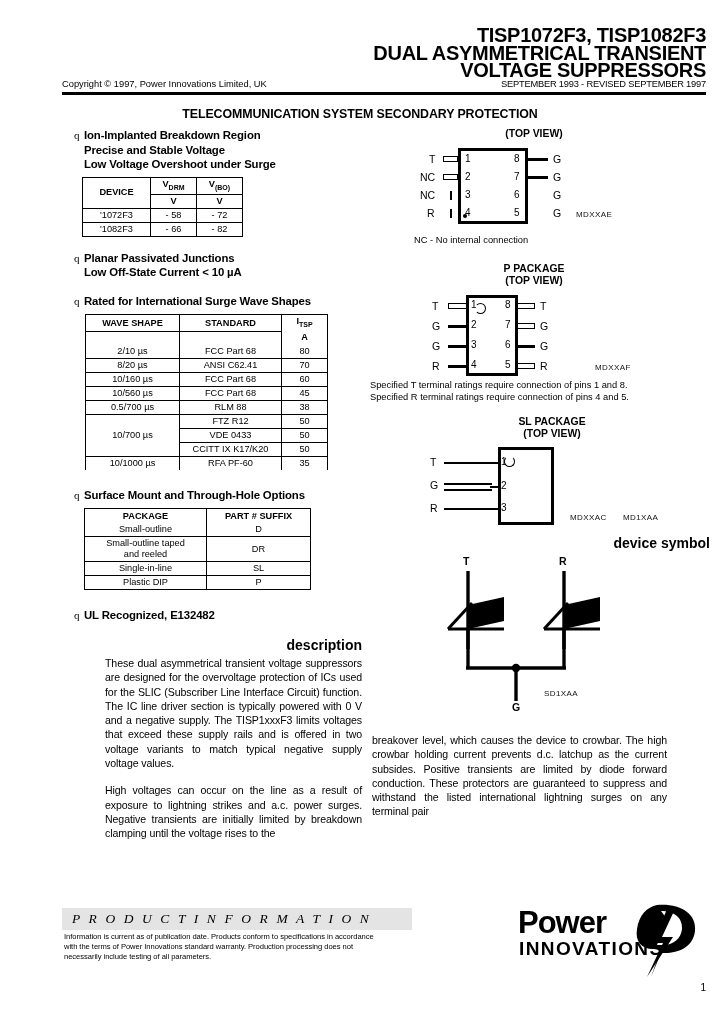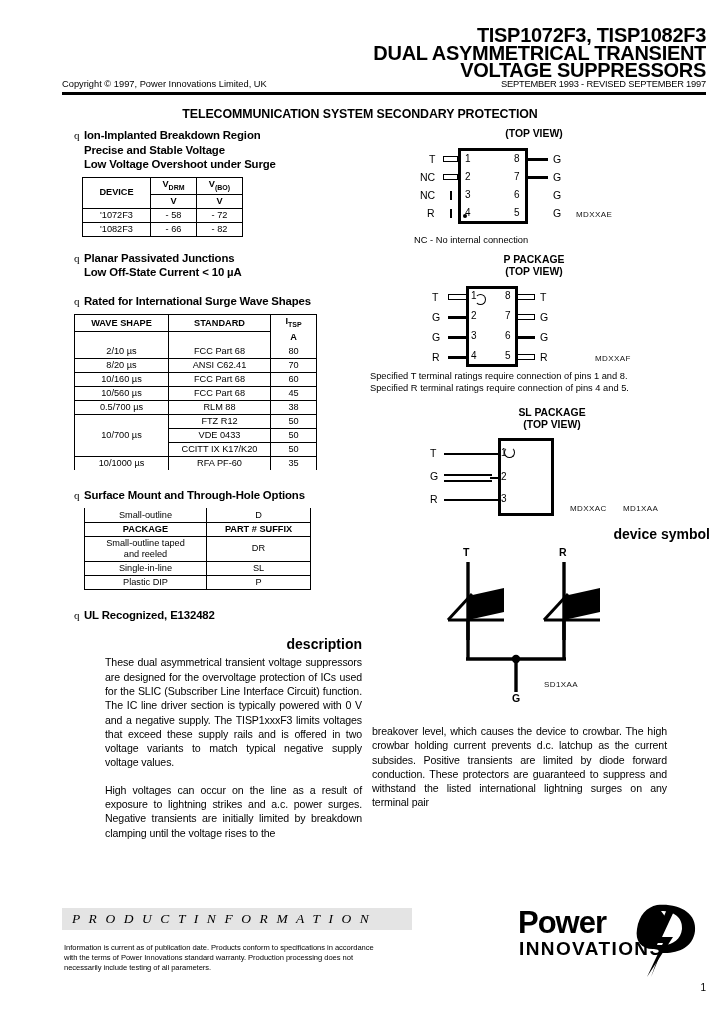--- a/index.html
+++ b/index.html
@@ -71,21 +71,21 @@
   }
   table.dtab th { font-weight: bold; }
   .nb-bottom td { border-bottom: none; }
 
   #voltage-table { margin: 5px 0 0 20px; }
   #voltage-table td, #voltage-table th { height: 13px; }
   #voltage-table .devcol { width: 68px; }
   #voltage-table .vcol { width: 46px; }
   sub { font-size: 7px; }
 
-  #wave-table { margin: 6px 0 0 12px; padding-left: 38px; }
+  #wave-table { margin: 6px 0 0 23px; padding-left: 38px; }
   #wave-table th, #wave-table td { height: 13.5px; }
   #wave-table .c1 { width: 94px; }
   #wave-table .c2 { width: 102px; }
   #wave-table .c3 { width: 46px; }
 
   #package-table { margin: 6px 0 0 22px; }
   #package-table th, #package-table td { height: 14px; }
   #package-table .p1 { width: 122px; }
   #package-table .p2 { width: 104px; }
   .two-line td { height: 26px; line-height: 11.5px; }
@@ -142,21 +142,21 @@
     background: #e4e4e4;
     font-family: "Liberation Serif", serif;
     font-style: italic;
     font-size: 13.5px;
     letter-spacing: 2.6px;
     padding: 3px 8px 3px 10px;
     font-weight: normal;
   }
   .fineprint {
     font-size: 7.6px; line-height: 9.8px;
-    margin-top: 13px; padding-left: 2px;
+    margin-top: 2px; padding-left: 2px;
     letter-spacing: -0.05px;
   }
   .logo { position: absolute; right: 22px; top: 905px; width: 180px; height: 75px; }
   .logo-power {
     position: absolute; left: 0; top: 0;
     font-size: 31px; font-weight: bold; letter-spacing: -1px;
   }
   .logo-innov {
     position: absolute; left: 1px; top: 33px;
     font-size: 19px; font-weight: bold; letter-spacing: 1.4px;
@@ -289,26 +289,26 @@
     <div class="bullet-row" style="margin-top:18px">
       <div class="bullet-q">q</div>
       <div class="bullet-text">
         <div>Surface Mount and Through-Hole Options</div>
       </div>
     </div>
 
     <table class="dtab" id="package-table">
       <tbody>
           <tr>
+        <th class="p1" style="border-bottom:none">PACKAGE</th>
+        <th class="p2" style="border-bottom:none">PART # SUFFIX</th>
+      </tr>
+      <tr>
         <td style="border-top:none">Small-outline</td>
         <td style="border-top:none">D</td>
-      </tr>
-      <tr>
-        <th class="p1" style="border-bottom:none">PACKAGE</th>
-        <th class="p2" style="border-bottom:none">PART # SUFFIX</th>
       </tr>
       <tr class="two-line">
         <td>
           <span>Small-outline taped</span><br>
           <span>and reeled</span>
         </td>
         <td>DR</td>
       </tr>
       <tr>
         <td style="border-bottom:none">Single-in-line</td>
@@ -371,21 +371,21 @@
         <div class="pin-num" style="left:144px; top:63px;">5</div>
         <div class="pin-lbl" style="left:183px; top:63px;">G</div>
 
         <div class="dot" style="left:93px; top:70px; width:4px; height:4px;"></div>
         <div class="drawing-code" style="left:206px; top:66px;">MDXXAE</div>
       </div>
 
       <div class="note-small" style="margin-left:44px; margin-top:-4px;">NC - No internal connection</div>
     </div>
 
-    <div style="margin-top:8px">
+    <div style="margin-top:17px">
       <div class="pkg-title" style="margin-left:-12px">P PACKAGE</div>
       <div class="pkg-sub" style="margin-left:-12px">(TOP VIEW)</div>
 
       <div class="dip" style="height:96px; margin-top:5px;">
         <div class="dip-body" style="left:96px; top:4px; width:52px; height:81px;"></div>
         <div class="notch" style="left:105px; top:12px; transform:rotate(-90deg);"></div>
 
         <div class="pin-lbl" style="left:62px; top:9px;">T</div>
         <div class="pin-lead" style="left:78px; top:12px; width:18px; height:6px; border:1.5px solid #000; background:#fff; border-right:none;"></div>
         <div class="pin-num" style="left:101px; top:8px;">1</div>

